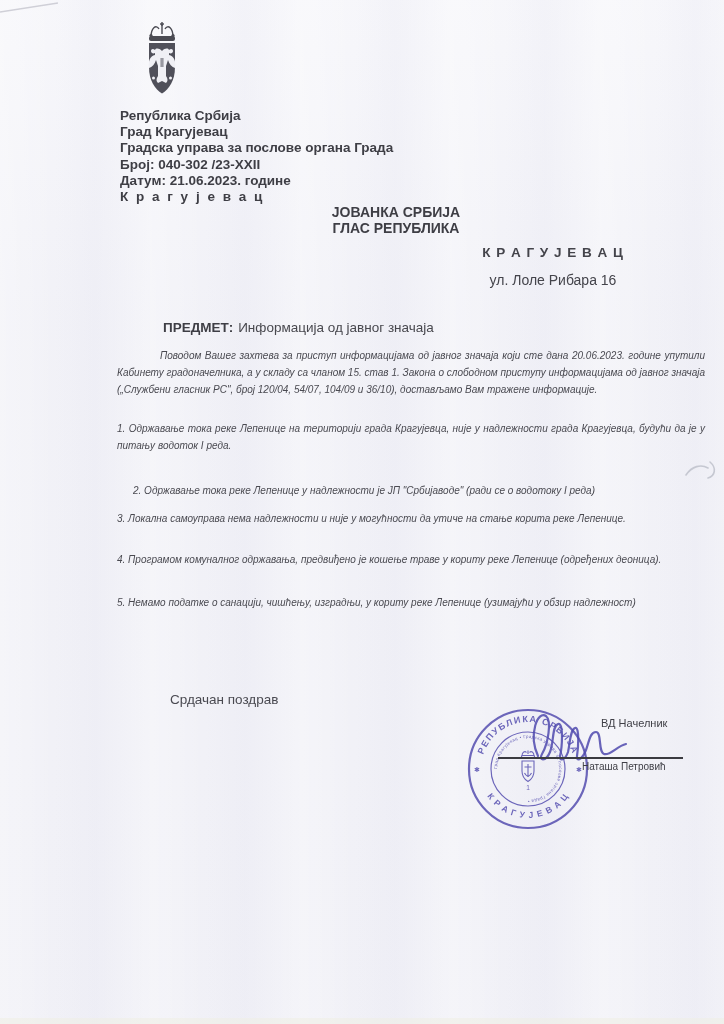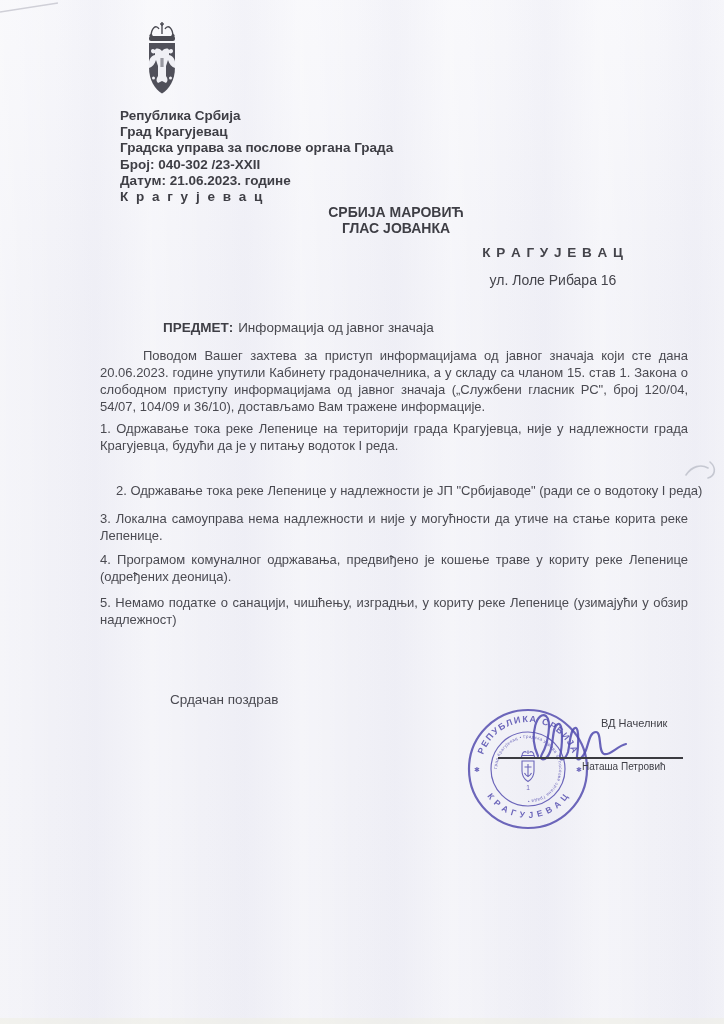--- a/index.html
+++ b/index.html
@@ -22,21 +22,21 @@
   .bottom-edge{position:absolute;left:0;bottom:0;width:724px;height:6px;background:#efeee4;opacity:.55;}
   .abs{position:absolute;}
   .sender{left:120px;top:108px;width:340px;font-weight:700;font-size:13.5px;line-height:16.2px;color:#3e3e45;}
   .city-spaced{letter-spacing:2px;}
   .recipient{left:296px;top:204px;width:200px;text-align:center;font-weight:700;font-size:14px;line-height:16px;color:#3e3e45;}
   .destination{left:478px;top:245px;width:150px;text-align:center;color:#44444b;}
   .destination .dest-city{font-weight:700;font-size:13.5px;letter-spacing:1px;line-height:15px;}
   .destination .dest-street{font-size:14px;line-height:15px;margin-top:13px;}
   .subject{left:163px;top:320px;width:480px;font-size:13.5px;}
   .subject .label{font-weight:700;color:#3e3e45;margin-right:5px;}
-  .bodytext{left:100px;width:588px;font-size:13px;line-height:17px;text-align:justify;color:#4a4a51;}
+  .bodytext{left:117px;width:588px;font-size:10px;line-height:17px;text-align:justify;color:#4a4a51;font-style:italic;}
   .intro{top:347px;text-indent:43px;}
   .item1{top:420px;}
   .item2{top:466px;}
   .item3{top:510px;}
   .item4{top:551px;}
   .item5{top:594px;}
   .closing{left:170px;top:664px;font-size:13.5px;color:#4a4a51;margin-top:28px;}
   .sig-title{left:601px;top:717px;font-size:11px;color:#3f3f46;}
   .sig-line{left:498px;top:757px;width:185px;height:0;border-top:2px solid #3b3b40;}
   .sig-name{left:582px;top:761px;font-size:10px;color:#3f3f46;}
@@ -72,22 +72,22 @@
   <div class="abs sender">
     <div>Република Србија</div>
     <div>Град Крагујевац</div>
     <div>Градска управа за послове органа Града</div>
     <div>Број: 040-302 /23-XXII</div>
     <div>Датум: 21.06.2023. године</div>
     <div class="city-spaced">К р а г у ј е в а ц</div>
   </div>
 
   <div class="abs recipient">
-    <div>СРБИЈА МАРОВИЋ</div>
-    <div>ГЛАС ЈОВАНКА</div>
+    <div>ЈОВАНКА СРБИЈА</div>
+    <div>ГЛАС РЕПУБЛИКА</div>
   </div>
 
   <div class="abs destination">
     <div class="dest-city">К Р А Г У Ј Е В А Ц</div>
     <div class="dest-street">ул. Лоле Рибара 16</div>
   </div>
 
   <div class="abs subject">
     <span class="label">ПРЕДМЕТ:</span><span>Информација од јавног значаја</span>
   </div>

